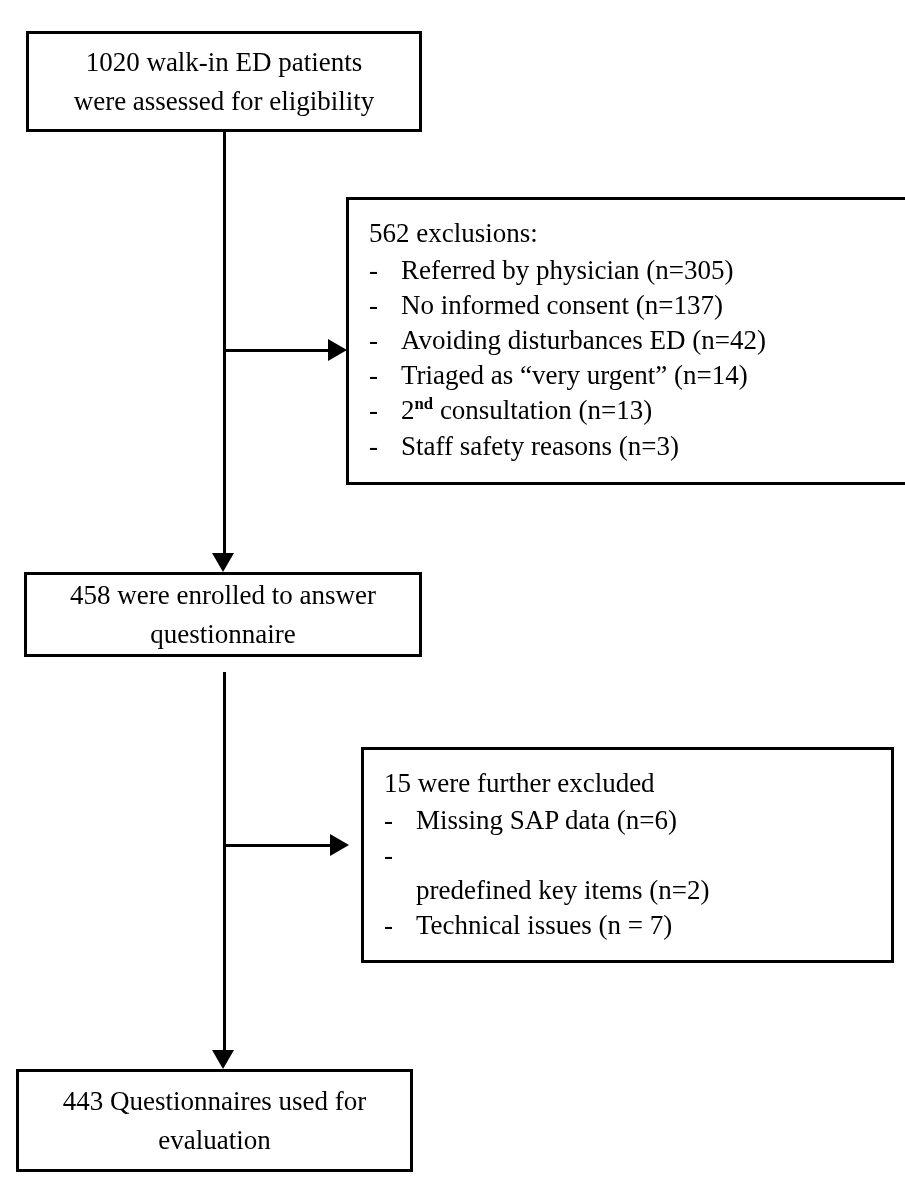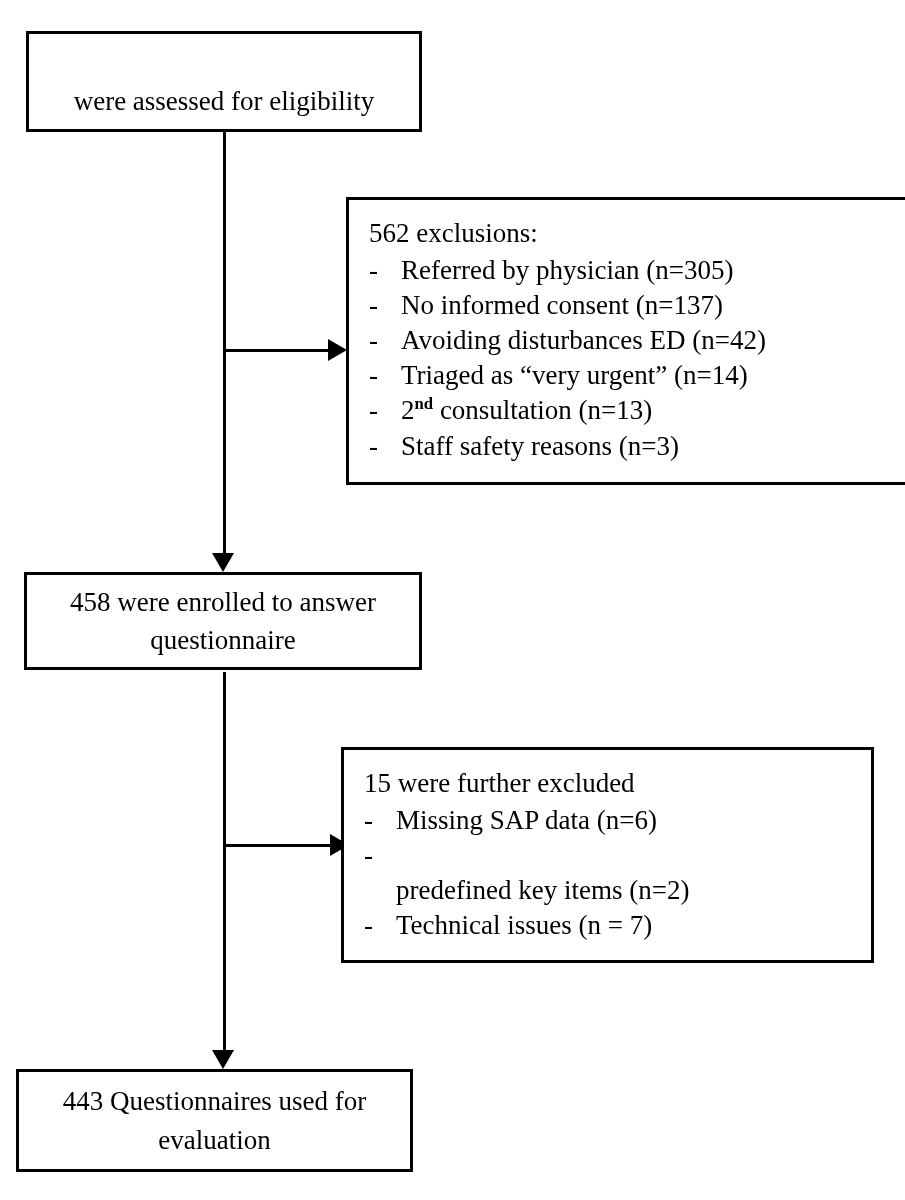--- a/index.html
+++ b/index.html
@@ -96,21 +96,21 @@
     border-left: 19px solid #000000;
   }
 </style>
 </head>
 <body>
 
 <div id="flow-root">
 
   <div class="flow-box centered-box" style="left:26px; top:31px; width:396px; height:101px;">
     <div class="box-text">
-      <br>
+      <span>1020 walk-in ED patients</span><br>
       <span>were assessed for eligibility</span>
     </div>
   </div>
 
   <div class="vline" style="left:223px; top:132px; height:423px;"></div>
   <div class="arrow-down" style="left:212px; top:553px;"></div>
 
   <div class="hline" style="left:225px; top:349px; width:113px;"></div>
   <div class="arrow-right" style="left:328px; top:339px;"></div>
 
@@ -137,34 +137,34 @@
         <span class="excl-dash">-</span>
         <span class="excl-text"><span>2</span><sup>nd</sup><span> consultation (n=13)</span></span>
       </li>
       <li>
         <span class="excl-dash">-</span>
         <span class="excl-text">Staff safety reasons (n=3)</span>
       </li>
     </ul>
   </div>
 
-  <div class="flow-box centered-box" style="left:24px; top:572px; width:398px; height:98px;">
+  <div class="flow-box centered-box" style="left:24px; top:572px; width:398px; height:85px;">
     <div class="box-text">
       <span>458 were enrolled to answer</span><br>
       <span>questionnaire</span>
     </div>
   </div>
 
   <div class="vline" style="left:223px; top:672px; height:380px;"></div>
   <div class="arrow-down" style="left:212px; top:1050px;"></div>
 
   <div class="hline" style="left:225px; top:844px; width:115px;"></div>
   <div class="arrow-right" style="left:330px; top:834px;"></div>
 
-  <div class="flow-box excl-box" style="left:341px; top:747px; width:533px; height:216px;">
+  <div class="flow-box excl-box" style="left:361px; top:747px; width:533px; height:216px;">
     <p class="excl-title">15 were further excluded</p>
     <ul class="excl-list">
       <li>
         <span class="excl-dash">-</span>
         <span class="excl-text">Missing SAP data (n=6)</span>
       </li>
       <li>
         <span class="excl-dash">-</span>
         <span class="excl-text"><br><span>predefined key items (n=2)</span></span>
       </li>

